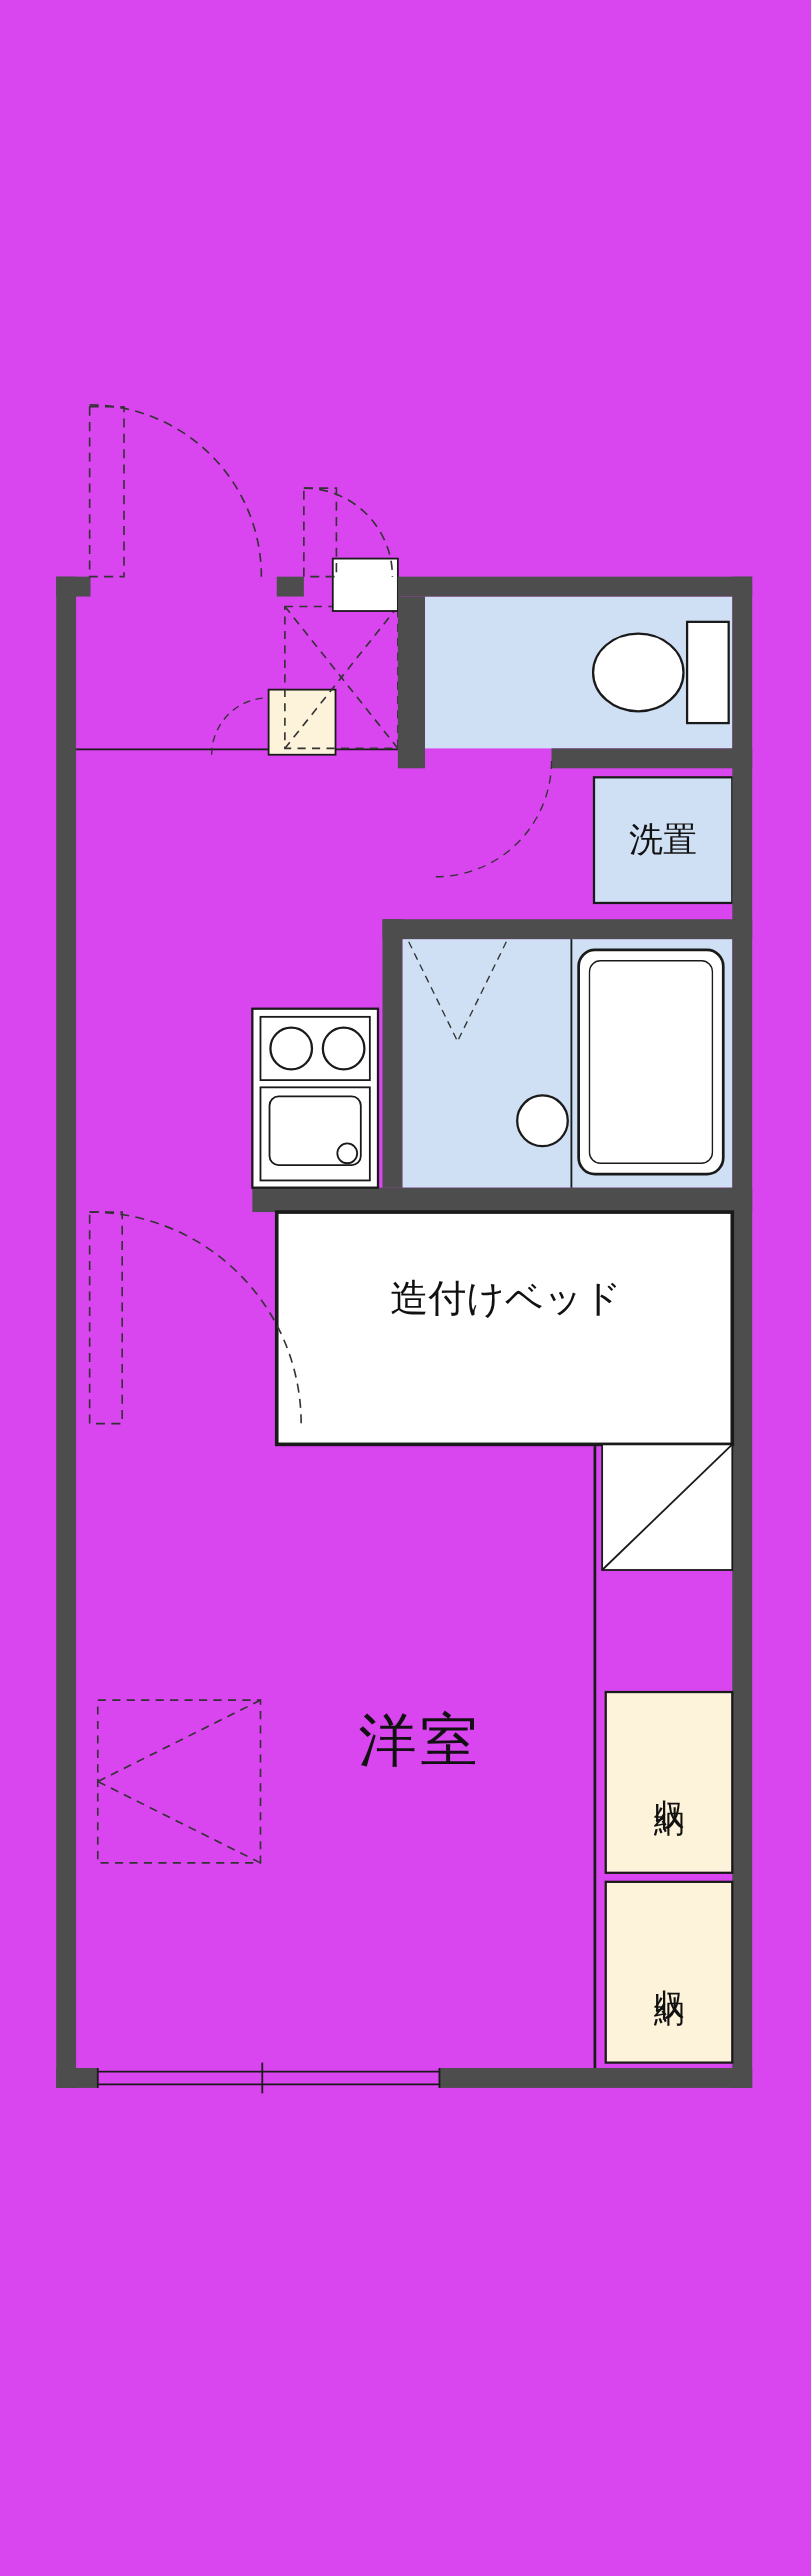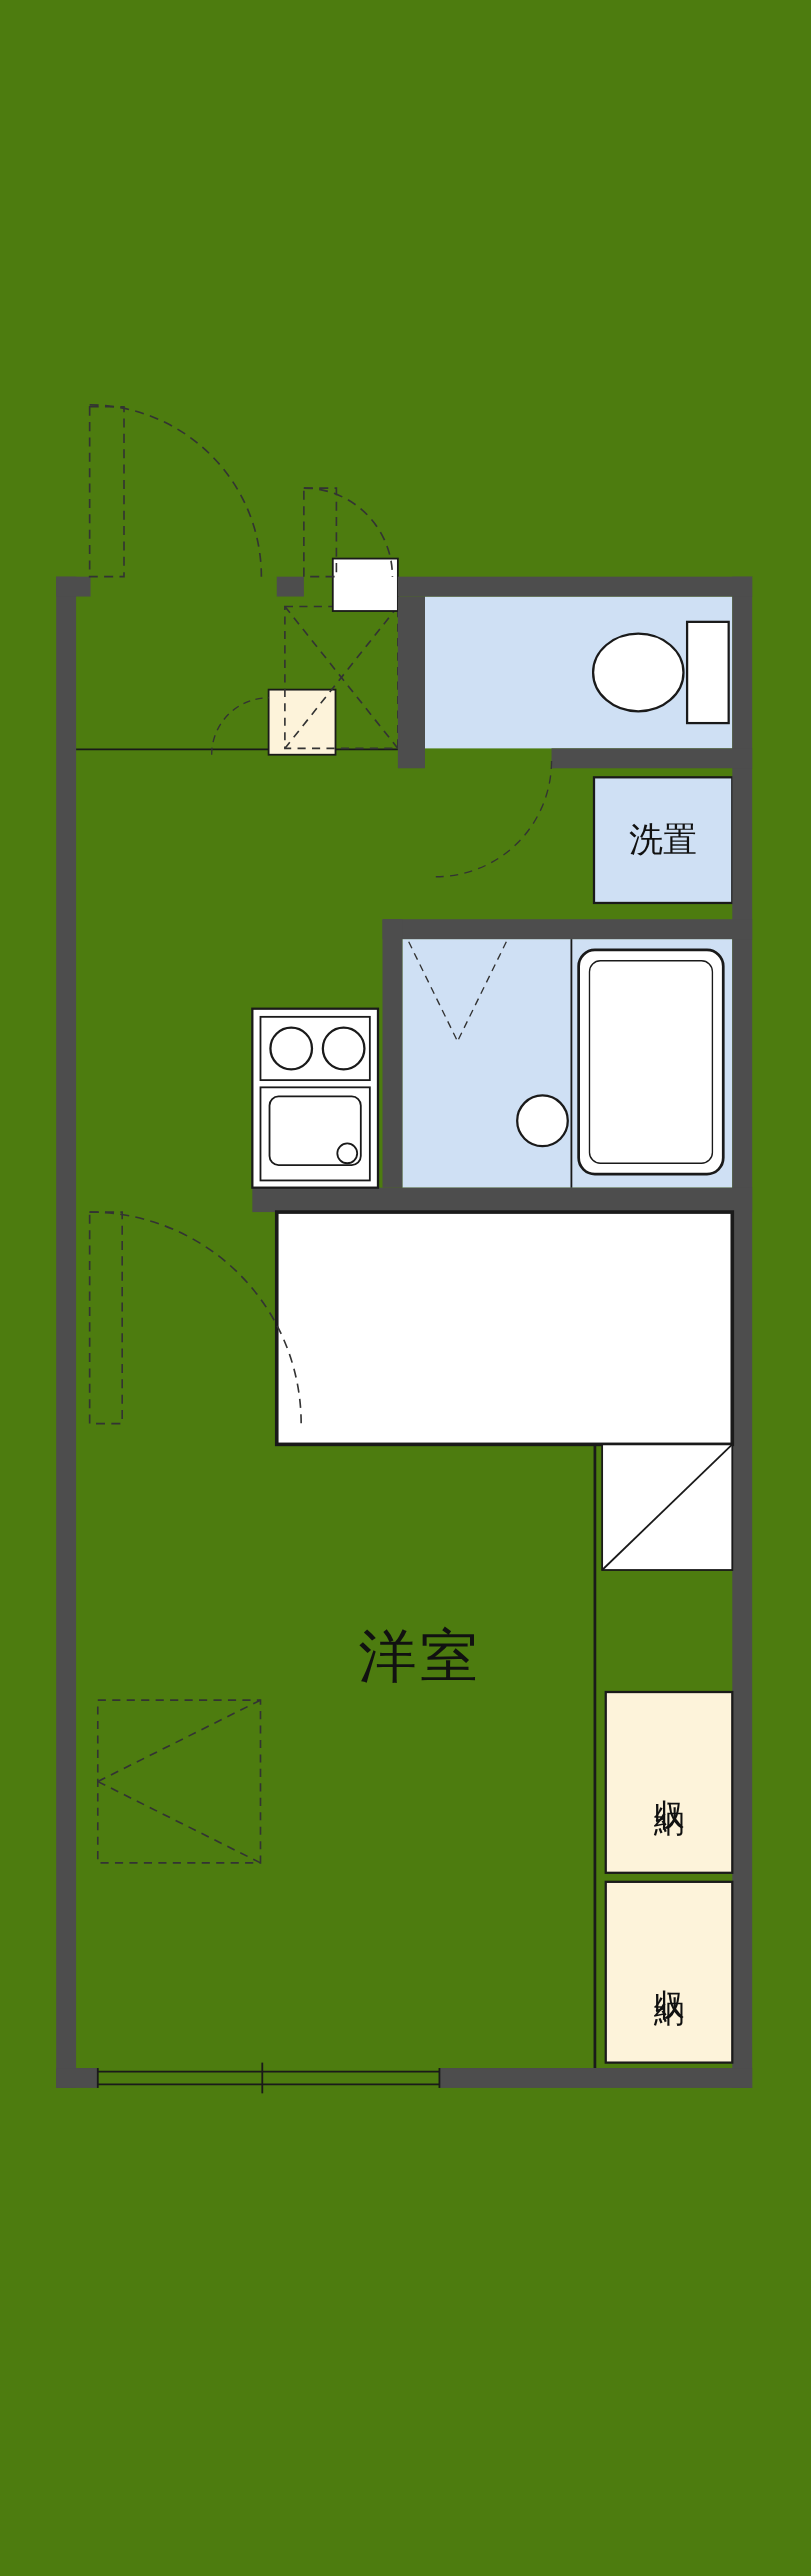--- a/index.html
+++ b/index.html
@@ -1,18 +1,18 @@
 <!DOCTYPE html>
 <html style="font-size:14.5px"><head>
 <meta charset="utf-8">
 <style>
   html,body { margin:0; padding:0; background:#ffffff; }
   .page {
     position:relative; width:812px; height:2576px;
-    background:#4d7c0f; overflow:hidden;
+    background:#d946ef; overflow:hidden;
     font-family:"Liberation Sans", sans-serif;
   }
   svg.plan { position:absolute; left:0; top:0; }
   .lbl {
     position:absolute; transform:translate(-50%,-50%);
     color:#111; white-space:nowrap; text-align:center; line-height:1.15;
   }
   .lbl-washer  { font-size:34px; }
   .lbl-bed     { font-size:38px; }
   .lbl-room    { font-size:58px; letter-spacing:3.6px; }
@@ -116,20 +116,21 @@
       <line x1="108" y1="2292" x2="486" y2="2292"></line>
       <line x1="108" y1="2306" x2="486" y2="2306"></line>
       <line x1="108" y1="2288" x2="108" y2="2310"></line>
       <line x1="486" y1="2288" x2="486" y2="2310"></line>
       <line x1="290" y1="2282" x2="290" y2="2316"></line>
     </g>
   </svg>
 
   <div class="lbl lbl-washer" style="left:663px; top:840px;">洗置</div>
 
+  <div class="lbl lbl-bed" style="left:506px; top:1299px;">造付けベッド</div>
 
-  <div class="lbl lbl-room" style="left:420px; top:1656px;">洋室</div>
+  <div class="lbl lbl-room" style="left:420px; top:1740px;">洋室</div>
 
   <div class="lbl lbl-storage" style="left:669px; top:1782px;">収納</div>
   <div class="lbl lbl-storage" style="left:669px; top:1972px;">収納</div>
 
 </div>
 
 
 </body></html>

